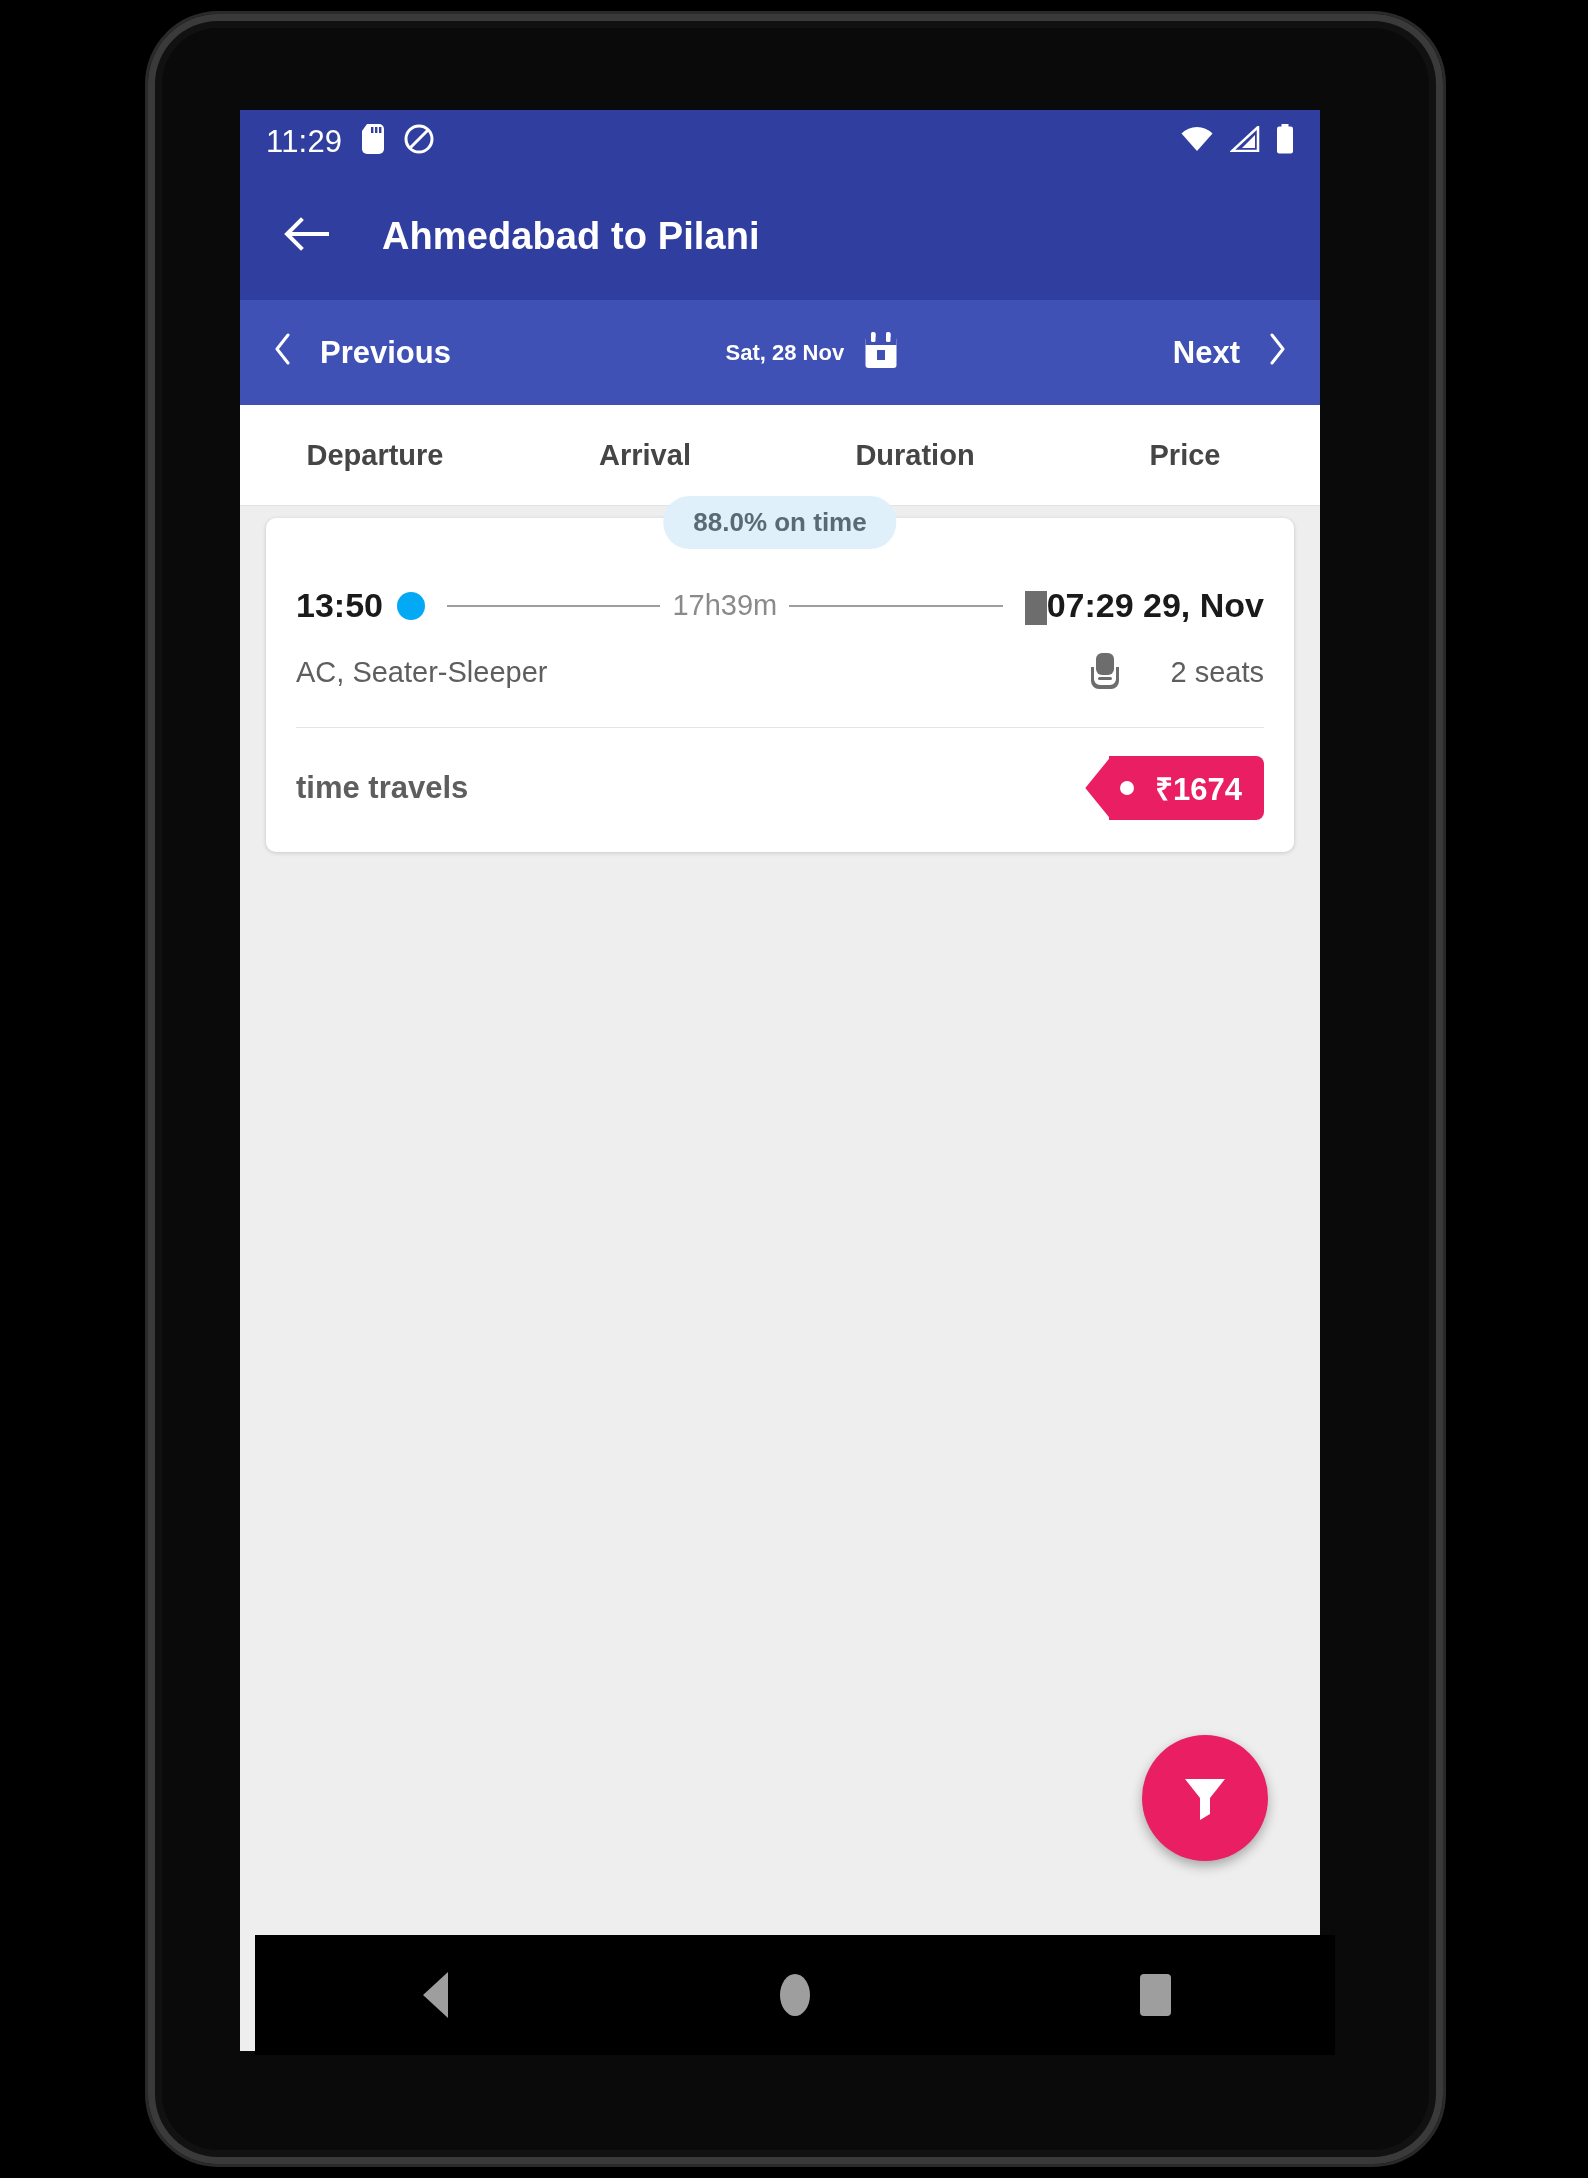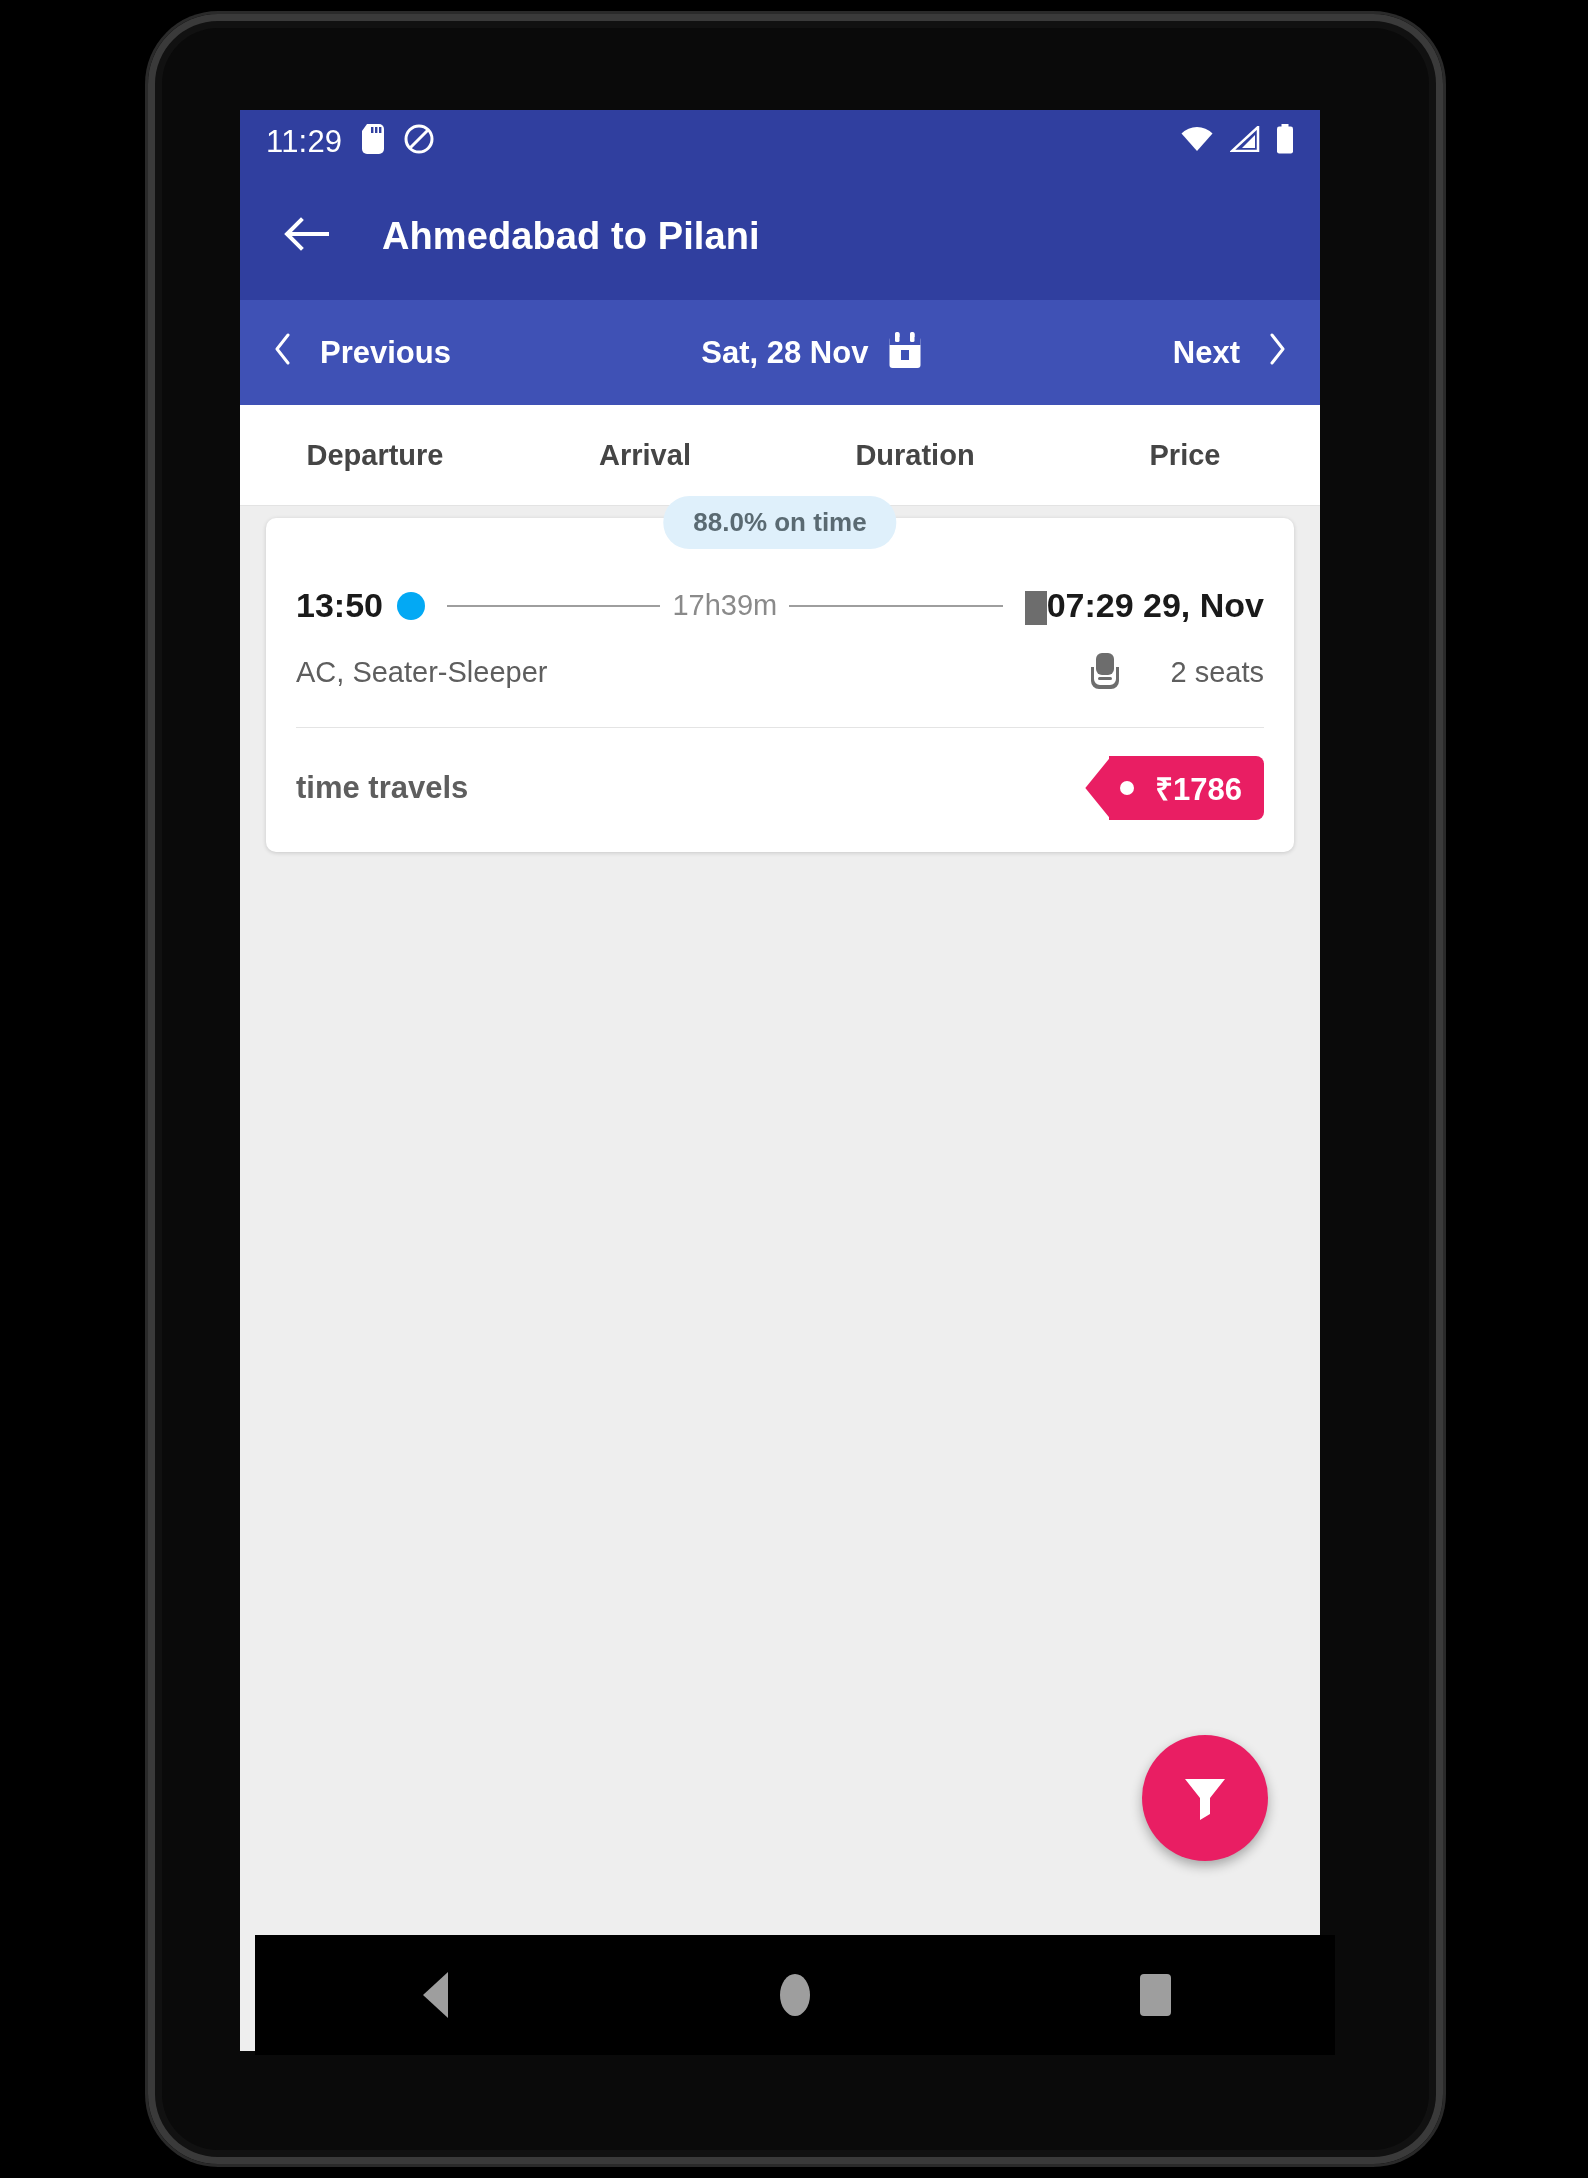--- a/index.html
+++ b/index.html
@@ -113,21 +113,21 @@
     flex: 0 0 auto;
   }
   #date-center {
     flex: 1 1 auto;
     display: flex;
     align-items: center;
     justify-content: center;
     gap: 20px;
   }
   .date-label {
-    font-size: 31px;
+    font-size: 22px;
     font-weight: bold;
   }
 
   
   #sort-tabs {
     height: 100px;
     background: #ffffff;
     display: flex;
     align-items: center;
     border-bottom: 1px solid #e3e3e3;
@@ -474,21 +474,21 @@
           <span class="seats-text">2 seats</span>
         </div>
       </div>
 
       <div id="card-divider"></div>
 
       <div id="card-row-operator">
         <span class="operator-name">time travels</span>
         <div id="price-tag">
           <span class="tag-hole"></span>
-          <span>₹1786</span>
+          <span>₹1674</span>
         </div>
       </div>
 
     </div>
 
     <div id="filter-fab">
       <span>
         <svg width="56" height="56" viewBox="0 0 56 56">
             <path d="M8 11 h40 L33 30 v16 l-10 6 V30 Z" fill="#ffffff"></path>
           </svg>

